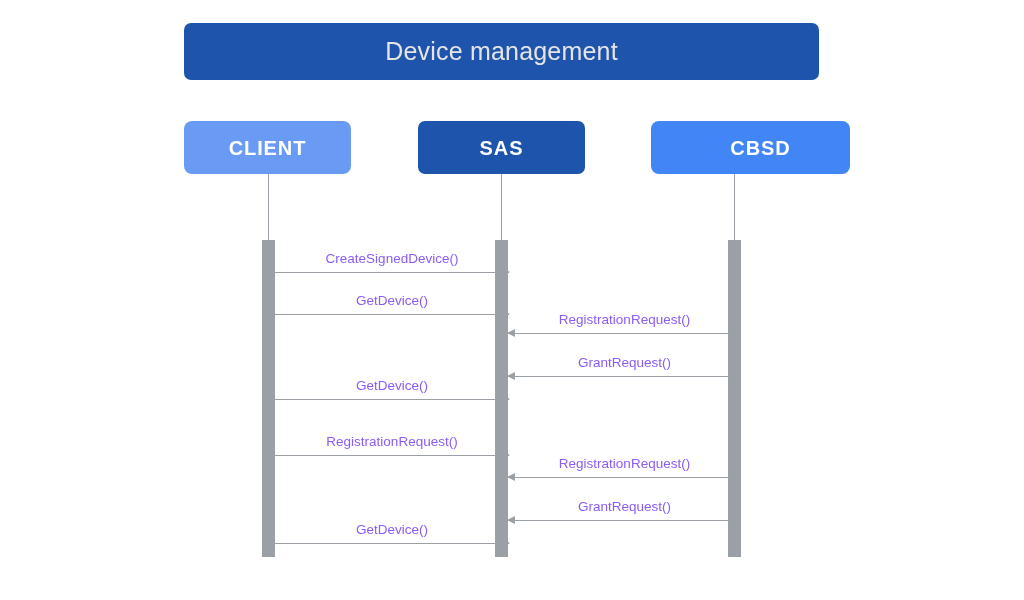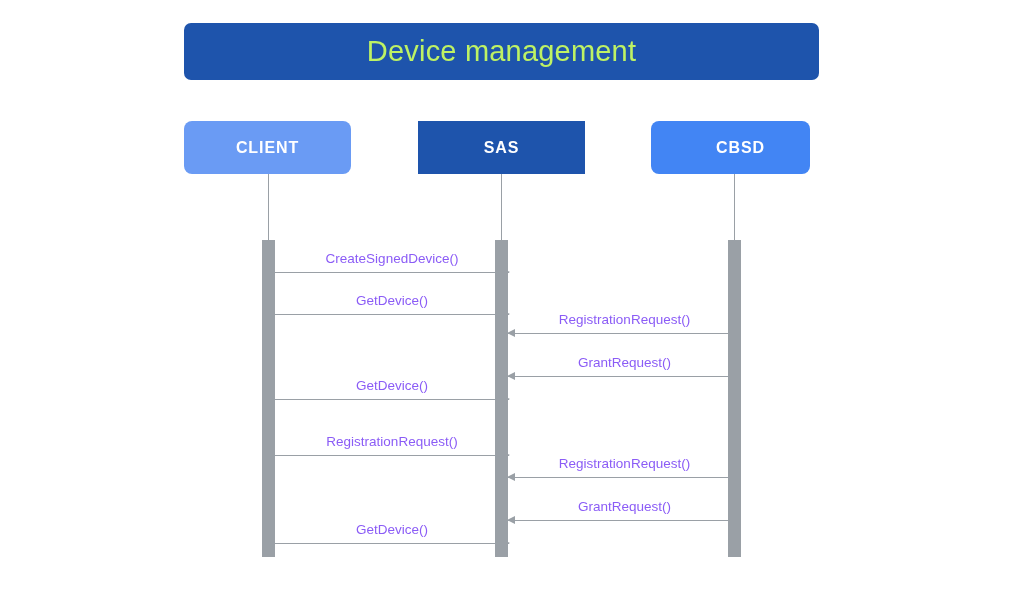--- a/index.html
+++ b/index.html
@@ -28,39 +28,39 @@
     width: 635px;
     height: 57px;
     border-radius: 7px;
     background: #1e54ac;
     display: flex;
     align-items: center;
     justify-content: center;
     box-sizing: border-box;
   }
   .title-text {
-    color: #bef264;
-    font-size: 29px;
+    color: #e5e5e5;
+    font-size: 25px;
     font-weight: 400;
     letter-spacing: 0.2px;
     line-height: 1;
   }
 
   
   .actor-box {
     position: absolute;
     height: 53px;
     display: flex;
     align-items: center;
     justify-content: center;
     box-sizing: border-box;
   }
   .actor-label {
     color: #ffffff;
-    font-size: 16px;
+    font-size: 20px;
     font-weight: bold;
     letter-spacing: 0.9px;
     line-height: 1;
   }
 
   
   .lifeline {
     position: absolute;
     width: 1px;
     background: #9aa0a6;
@@ -126,24 +126,24 @@
   <div id="lifelines">
       <div class="lifeline" style="left: 268px; top: 174px; height: 66px;"></div>
       <div class="lifeline" style="left: 501px; top: 174px; height: 66px;"></div>
       <div class="lifeline" style="left: 734px; top: 174px; height: 66px;"></div>
     </div>
 
   <div id="actors">
       <div class="actor-box" style="left: 184px; top: 121px; width: 167px; background: rgb(106, 155, 244); border-radius: 8px;">
         <span class="actor-label">CLIENT</span>
       </div>
-      <div class="actor-box" style="left: 418px; top: 121px; width: 167px; background: rgb(30, 84, 172); border-radius: 0px;">
+      <div class="actor-box" style="left: 418px; top: 121px; width: 167px; background: rgb(30, 84, 172); border-radius: 7px;">
         <span class="actor-label">SAS</span>
       </div>
-      <div class="actor-box" style="left: 651px; top: 121px; width: 159px; background: rgb(66, 133, 244); border-radius: 8px; padding-left: 20px;">
+      <div class="actor-box" style="left: 651px; top: 121px; width: 199px; background: rgb(66, 133, 244); border-radius: 8px; padding-left: 20px;">
         <span class="actor-label">CBSD</span>
       </div>
     </div>
 
   <div id="activations">
       <div class="activation" style="left: 262px; top: 240px; height: 317px;"></div>
       <div class="activation" style="left: 495px; top: 240px; height: 317px;"></div>
       <div class="activation" style="left: 728px; top: 240px; height: 317px;"></div>
     </div>
 

